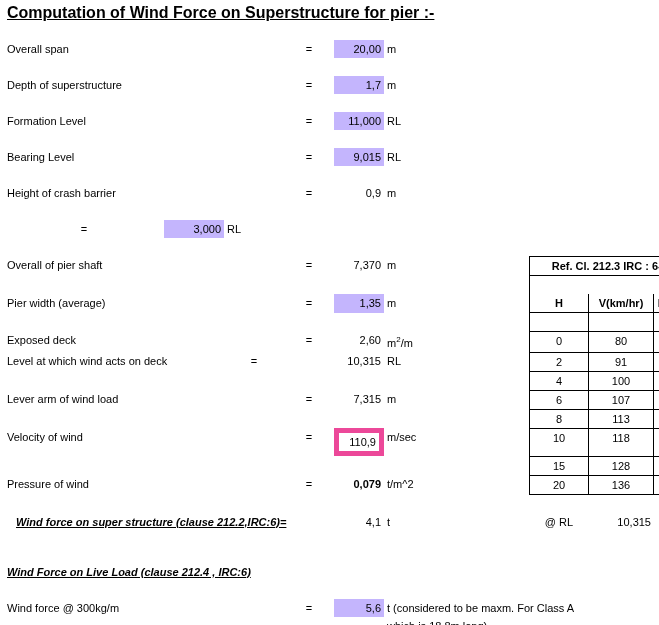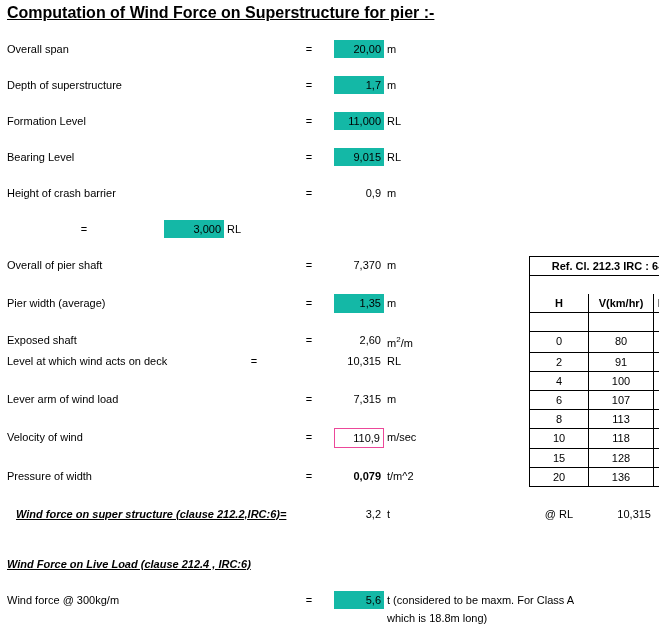--- a/index.html
+++ b/index.html
@@ -20,27 +20,27 @@
     padding: 2px 3px;
     min-height: 14px;
     line-height: 14px;
     white-space: nowrap;
   }
   .title {
     font-weight: bold;
     text-decoration: underline;
     font-size: 16px;
   }
-  .hl { background: #14b8a6; }
+  .hl { background: #c4b5fd; }
   .right { text-align: right; }
   .center { text-align: center; }
   .bold { font-weight: bold; }
   .bi { font-weight: bold; font-style: italic; }
   .under { text-decoration: underline; }
-  .box1 { border: 1px solid #ec4899; }
+  .box1 { border: 5px solid #ec4899; }
   .eq { text-align: center; }
   .sup { font-size: 8px; vertical-align: super; }
   .bt { border-top: 1px solid #000; }
   .bb { border-bottom: 1px solid #000; }
   .bl { border-left: 1px solid #000; }
   .br { border-right: 1px solid #000; }
   .rowgap { height: 10px; }
   .span2 { grid-column: span 2; }
   .span3 { grid-column: span 3; }
   .span4 { grid-column: span 4; }
@@ -133,21 +133,21 @@
   <div class="cell center bold bl br bb">H</div>
   <div class="cell center bold br bb">V(km/hr)</div>
   <div class="cell center bold br bb"><span>P(kg/m2)</span></div>
 
   <div class="cell rowgap span7"></div>
     <div class="cell"></div>
   <div class="cell bl br"></div>
     <div class="cell br"></div>
     <div class="cell br"></div>
 
-  <div class="cell span3">Exposed shaft</div>
+  <div class="cell span3">Exposed deck</div>
   <div class="cell eq">=</div>
   <div class="cell right">2,60</div>
   <div class="cell span2">m<span class="sup">2</span>/m</div>
   <div class="cell"></div>
   <div class="cell center bl br bt">0</div>
   <div class="cell center br bt">80</div>
   <div class="cell center br bt">40</div>
 
   <div class="cell span2">Level at which wind acts on deck</div>
   <div class="cell eq">=</div>
@@ -188,34 +188,34 @@
   <div class="cell center bl br bt">10</div>
   <div class="cell center br bt">118</div>
   <div class="cell center br bt">91</div>
 
   <div class="cell span7"></div>
     <div class="cell"></div>
   <div class="cell center bl br bt">15</div>
   <div class="cell center br bt">128</div>
   <div class="cell center br bt">107</div>
 
-  <div class="cell span3">Pressure of width</div>
+  <div class="cell span3">Pressure of wind</div>
   <div class="cell eq">=</div>
   <div class="cell right bold">0,079</div>
   <div class="cell span2">t/m^2</div>
   <div class="cell"></div>
   <div class="cell center bl br bt bb">20</div>
   <div class="cell center br bt bb">136</div>
   <div class="cell center br bt bb">119</div>
 
   <div class="cell rowgap span7"></div>
     <div class="cell span4"></div>
 
   <div class="cell bi under span4" style="padding-left:12px">Wind force on super structure (clause 212.2,IRC:6)=</div>
-  <div class="cell right">3,2</div>
+  <div class="cell right">4,1</div>
   <div class="cell span2">t</div>
   <div class="cell"></div>
   <div class="cell center">@ RL</div>
   <div class="cell right">10,315</div>
   <div class="cell"></div>
 
   <div class="cell span7" style="height:28px"></div>
     <div class="cell span4"></div>
 
   <div class="cell bi under span6">Wind Force on Live Load  (clause 212.4 , IRC:6)</div>

